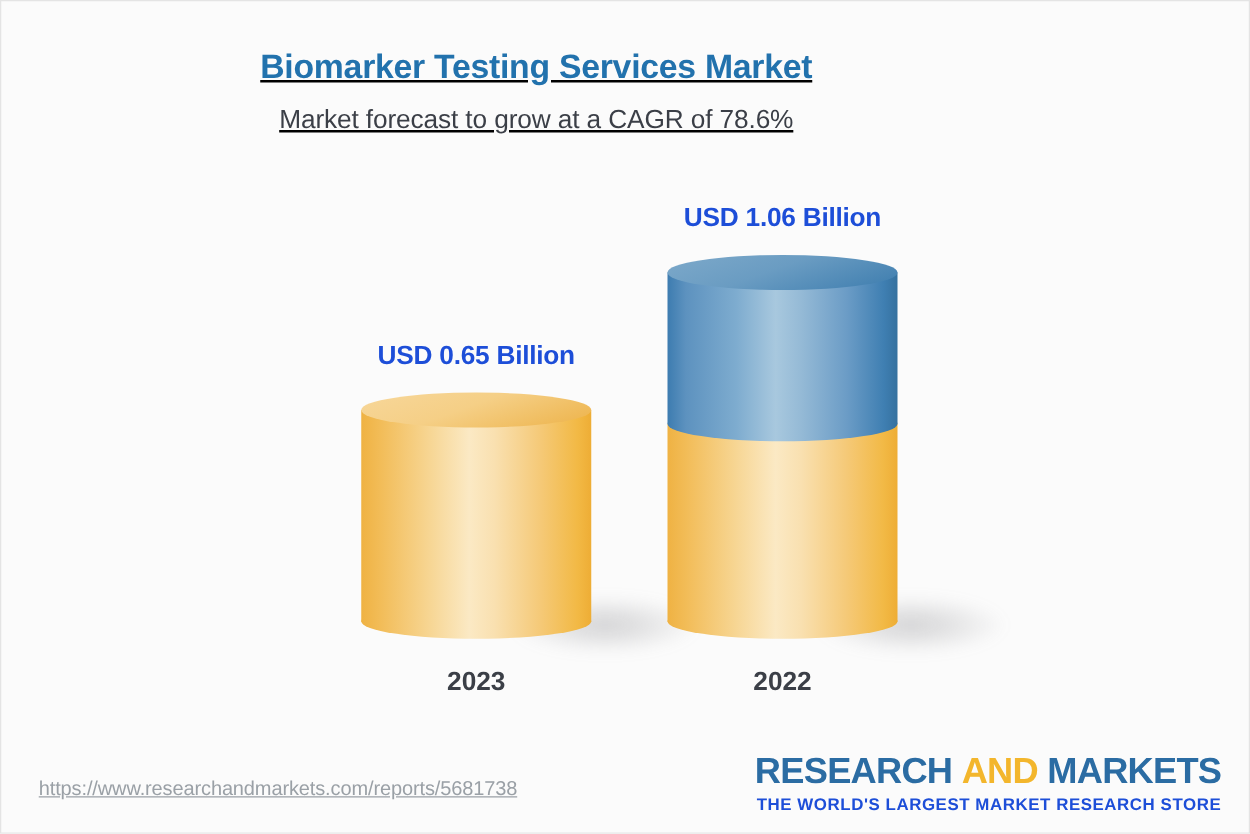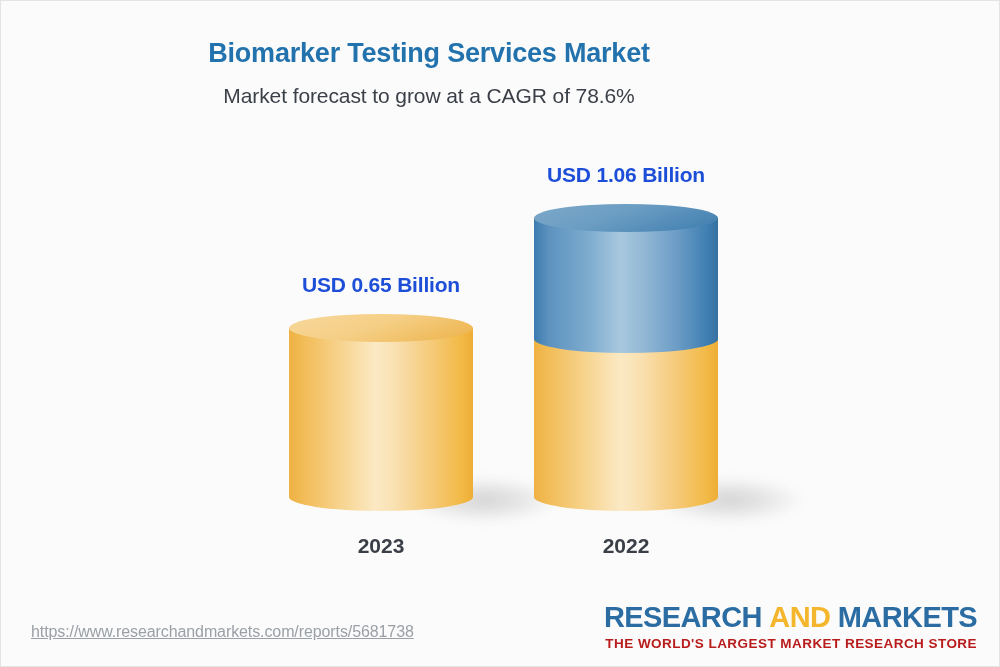--- a/index.html
+++ b/index.html
@@ -13,20 +13,21 @@
     width: 1000px; height: 667px;
     background: #fbfbfb;
     border: 1px solid #e4e4e4;
     overflow: hidden;
   }
   
   .header {
     position: absolute;
     top: 36px; left: 0; width: 856px;
     text-align: center;
+    text-decoration: underline;
   }
   .title {
     font-size: 27px;
     font-weight: bold;
     color: #2272ad;
     letter-spacing: -0.2px;
     line-height: 1.2;
   }
   .subtitle {
     margin-top: 15px;
@@ -116,21 +117,21 @@
     letter-spacing: -0.6px;
     color: #2b6ca3;
     white-space: nowrap;
     text-align: center;
   }
   .logo-and { color: #f3b62c; }
   .logo-tag {
     margin-top: 2px;
     font-size: 13.5px;
     font-weight: bold;
-    color: #b91c1c;
+    color: #1d4ed8;
     letter-spacing: 0.45px;
     white-space: nowrap;
   }
 </style>
 </head>
 <body>
 
 <div class="canvas">
 
   <div class="header">

